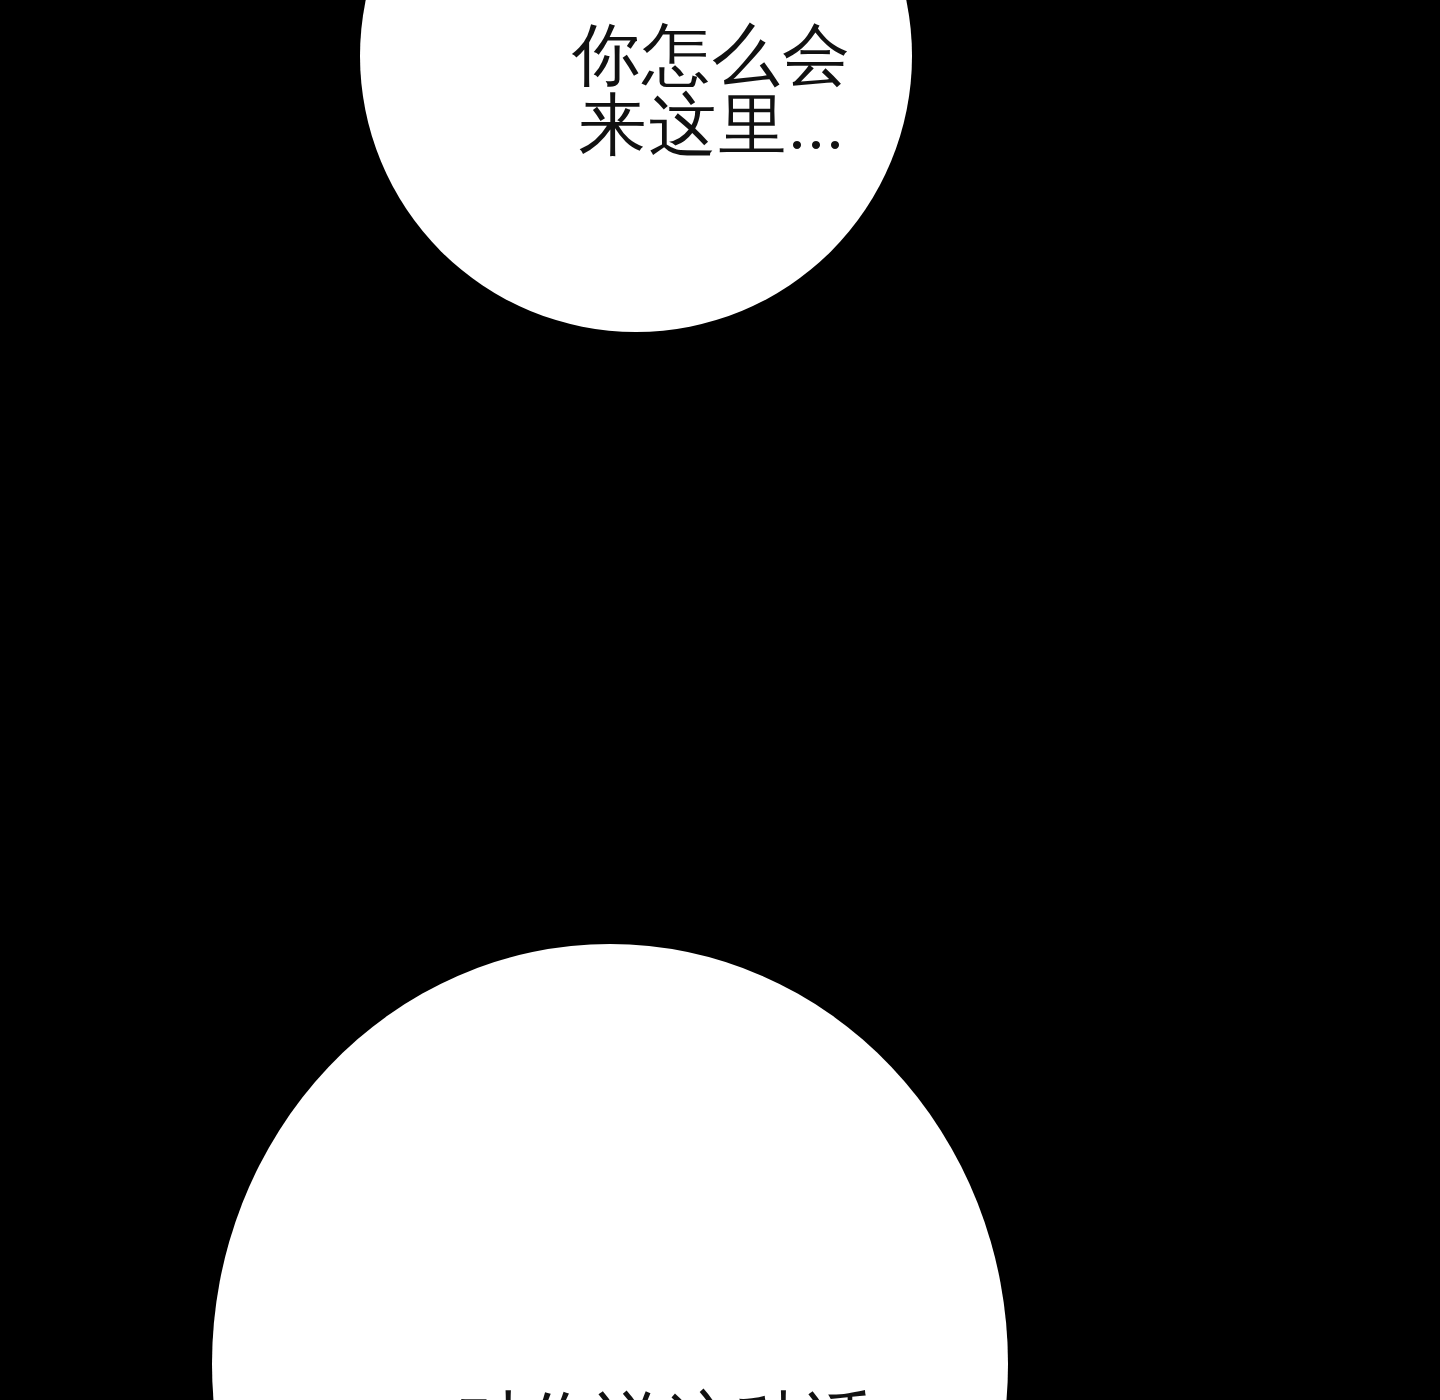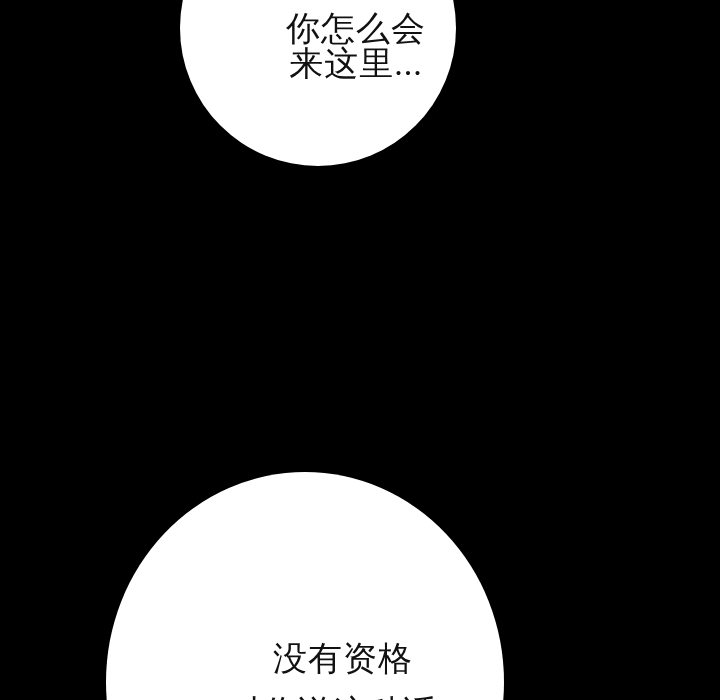--- a/index.html
+++ b/index.html
@@ -58,16 +58,15 @@
 </head>
 <body>
 
 <div class="panel">
   <div class="bubble bubble-top">
     <div class="line l1">你怎么会</div>
     <div class="line l2">来这里...</div>
   </div>
 
   <div class="bubble bubble-bottom">
-    <div class="line l2">没有资格</div>
     <div class="line l3">对你说这种话</div>
   </div>
 </div>
 
 </body></html>

